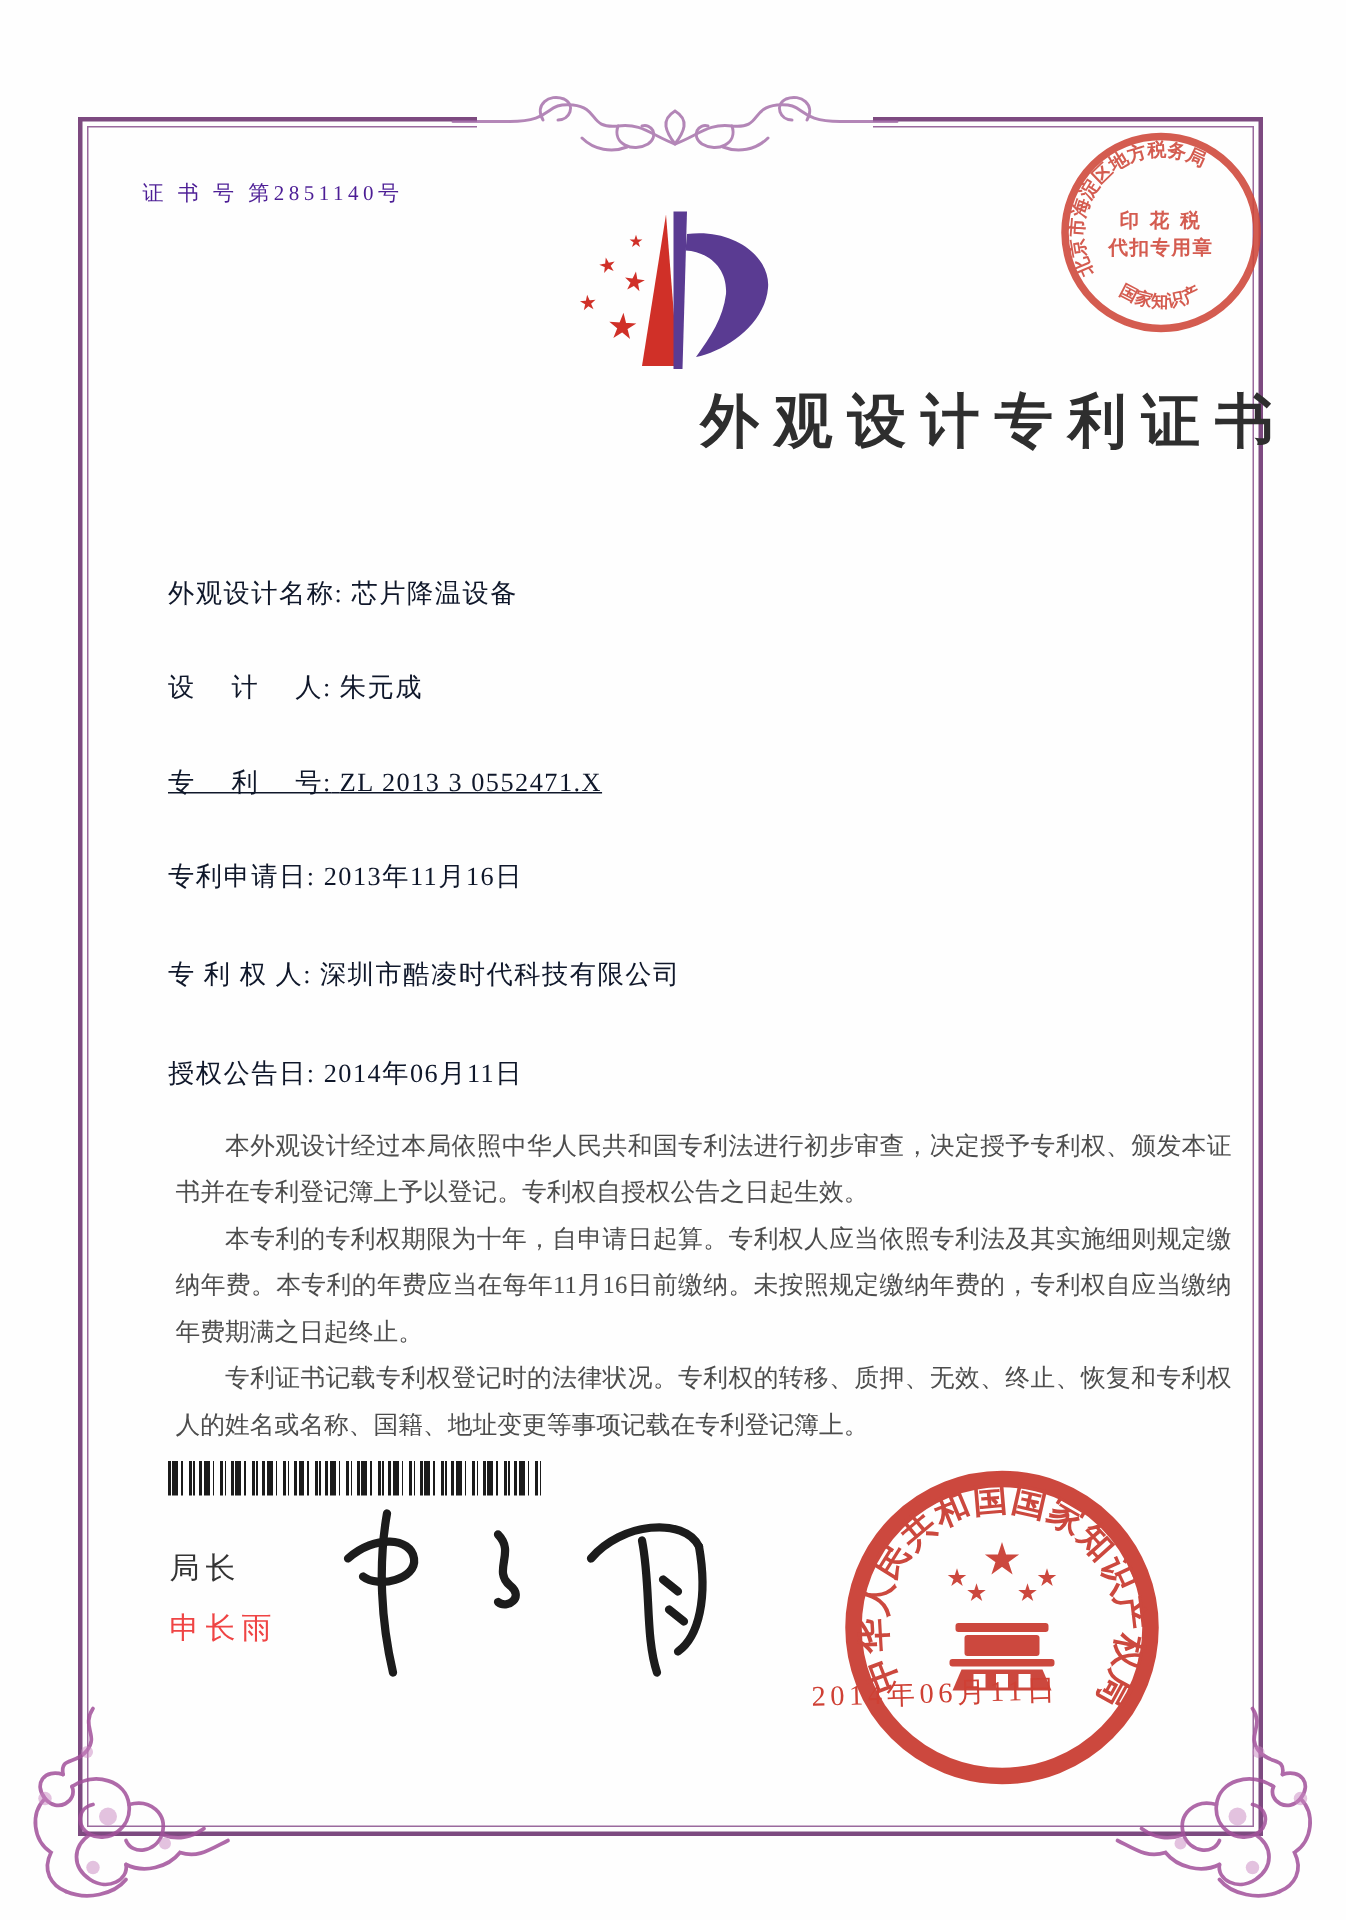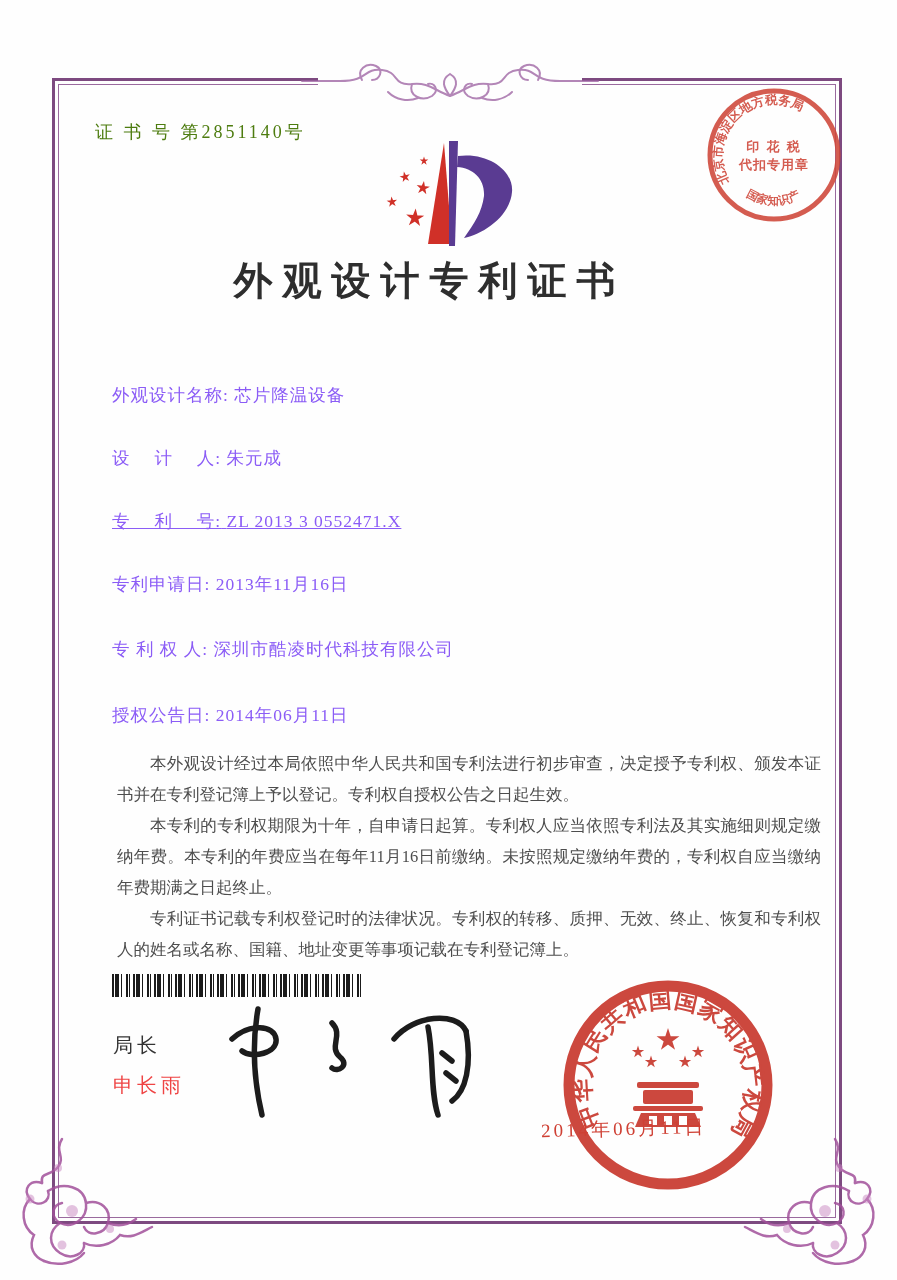--- a/index.html
+++ b/index.html
@@ -14,28 +14,28 @@
   .frame-outer{
     position:absolute;left:52px;top:78px;width:790px;height:1146px;
     border:3px solid #7d4a80;box-sizing:border-box;
   }
   .frame-inner{
     position:absolute;inset:3px;border:1px solid #9a6a9e;
   }
   .ornament{position:absolute;pointer-events:none;}
   
   .cert-no{
-    position:absolute;left:95px;top:120px;font-size:18px;letter-spacing:3px;color:#4d7c0f;
+    position:absolute;left:95px;top:120px;font-size:14px;letter-spacing:3px;color:#4c1d95;
   }
   .logo{position:absolute;left:378px;top:140px;width:140px;height:112px;}
   .title{
-    position:absolute;left:0;top:254px;width:859px;text-align:center;
+    position:absolute;left:0;top:254px;width:859px;text-align:right;
     font-size:39px;font-weight:bold;letter-spacing:10px;color:#2e2e2e;
   }
-  .field-row{position:absolute;left:112px;font-size:17.5px;color:#8b5cf6;letter-spacing:1px;white-space:pre;}
+  .field-row{position:absolute;left:112px;font-size:17.5px;color:#0f172a;letter-spacing:1px;white-space:pre;}
   .row-0{top:383px;} .row-1{top:446px;text-align:right;} .row-2{top:509px;text-decoration:underline;}
   .row-3{top:572px;} .row-4{top:637px;} .row-5{top:703px;}
   .paragraphs{
     position:absolute;left:100px;top:748px;width:704px;
     font-size:16.5px;line-height:31px;color:#4d4d4d;text-align:justify;margin-left:17px;
   }
   .paragraphs p{margin:0;text-indent:2em;}
   .barcode{
     position:absolute;left:112px;top:974px;width:252px;height:23px;
     background:repeating-linear-gradient(90deg,

